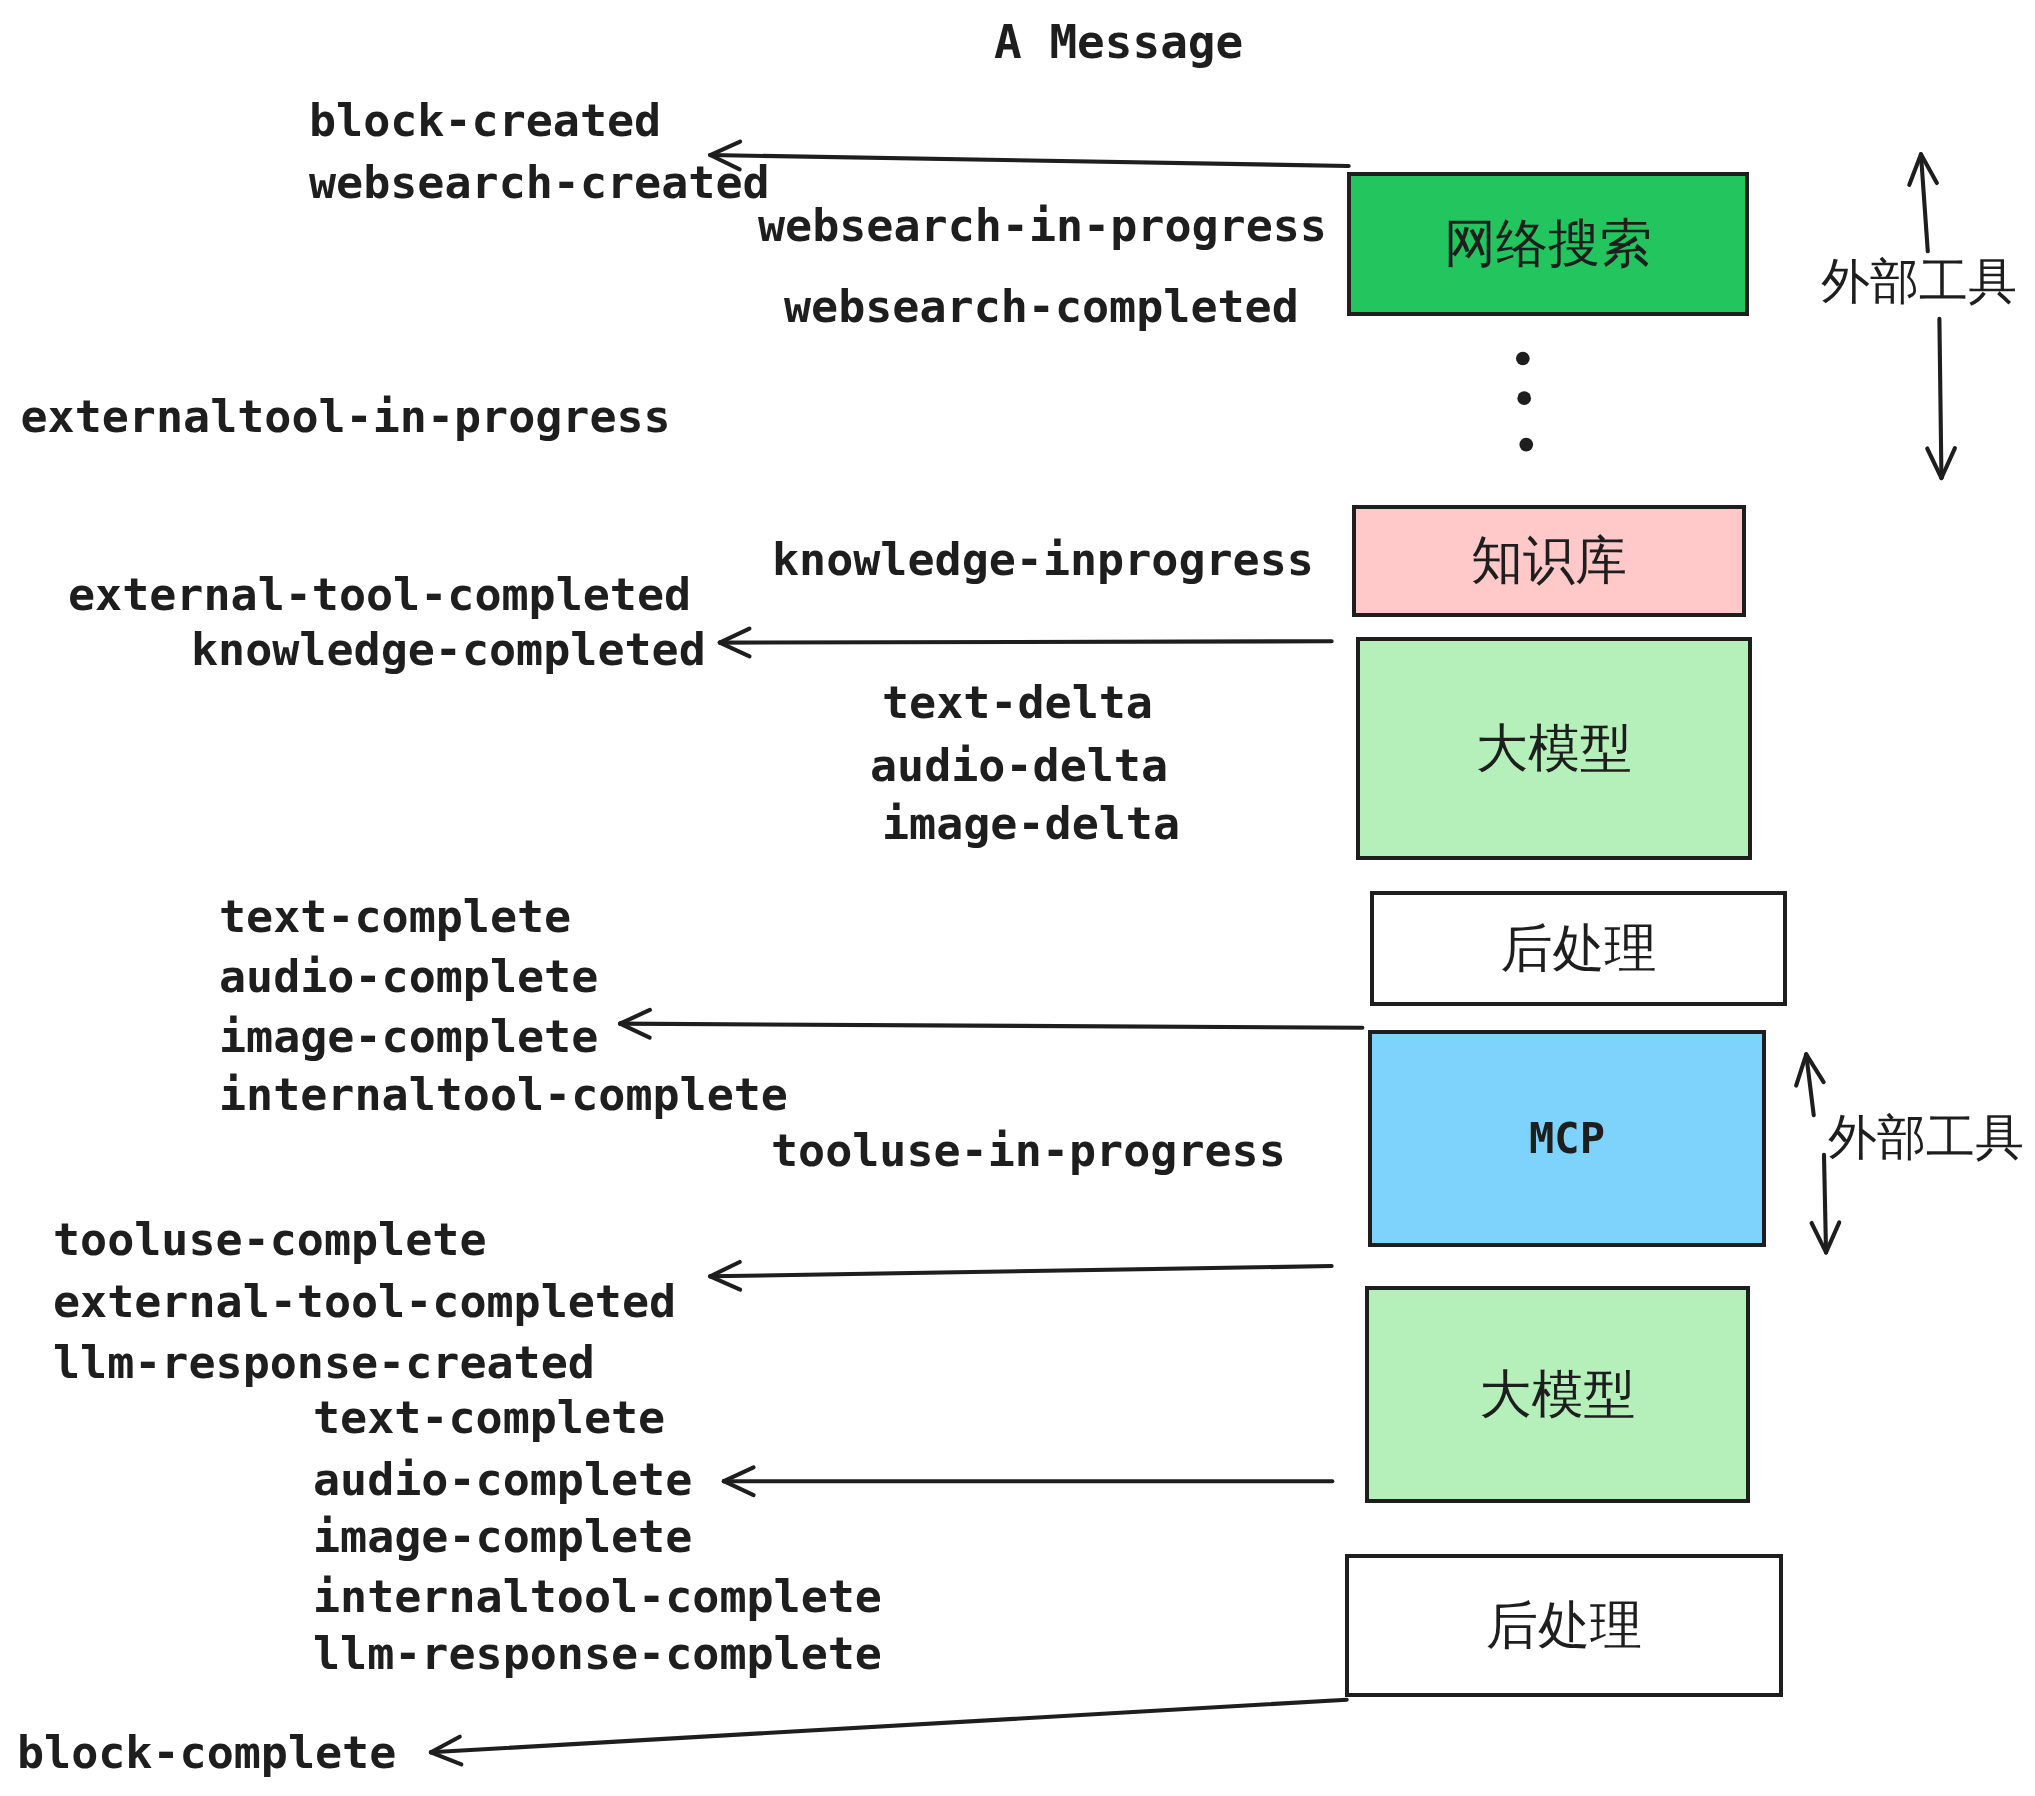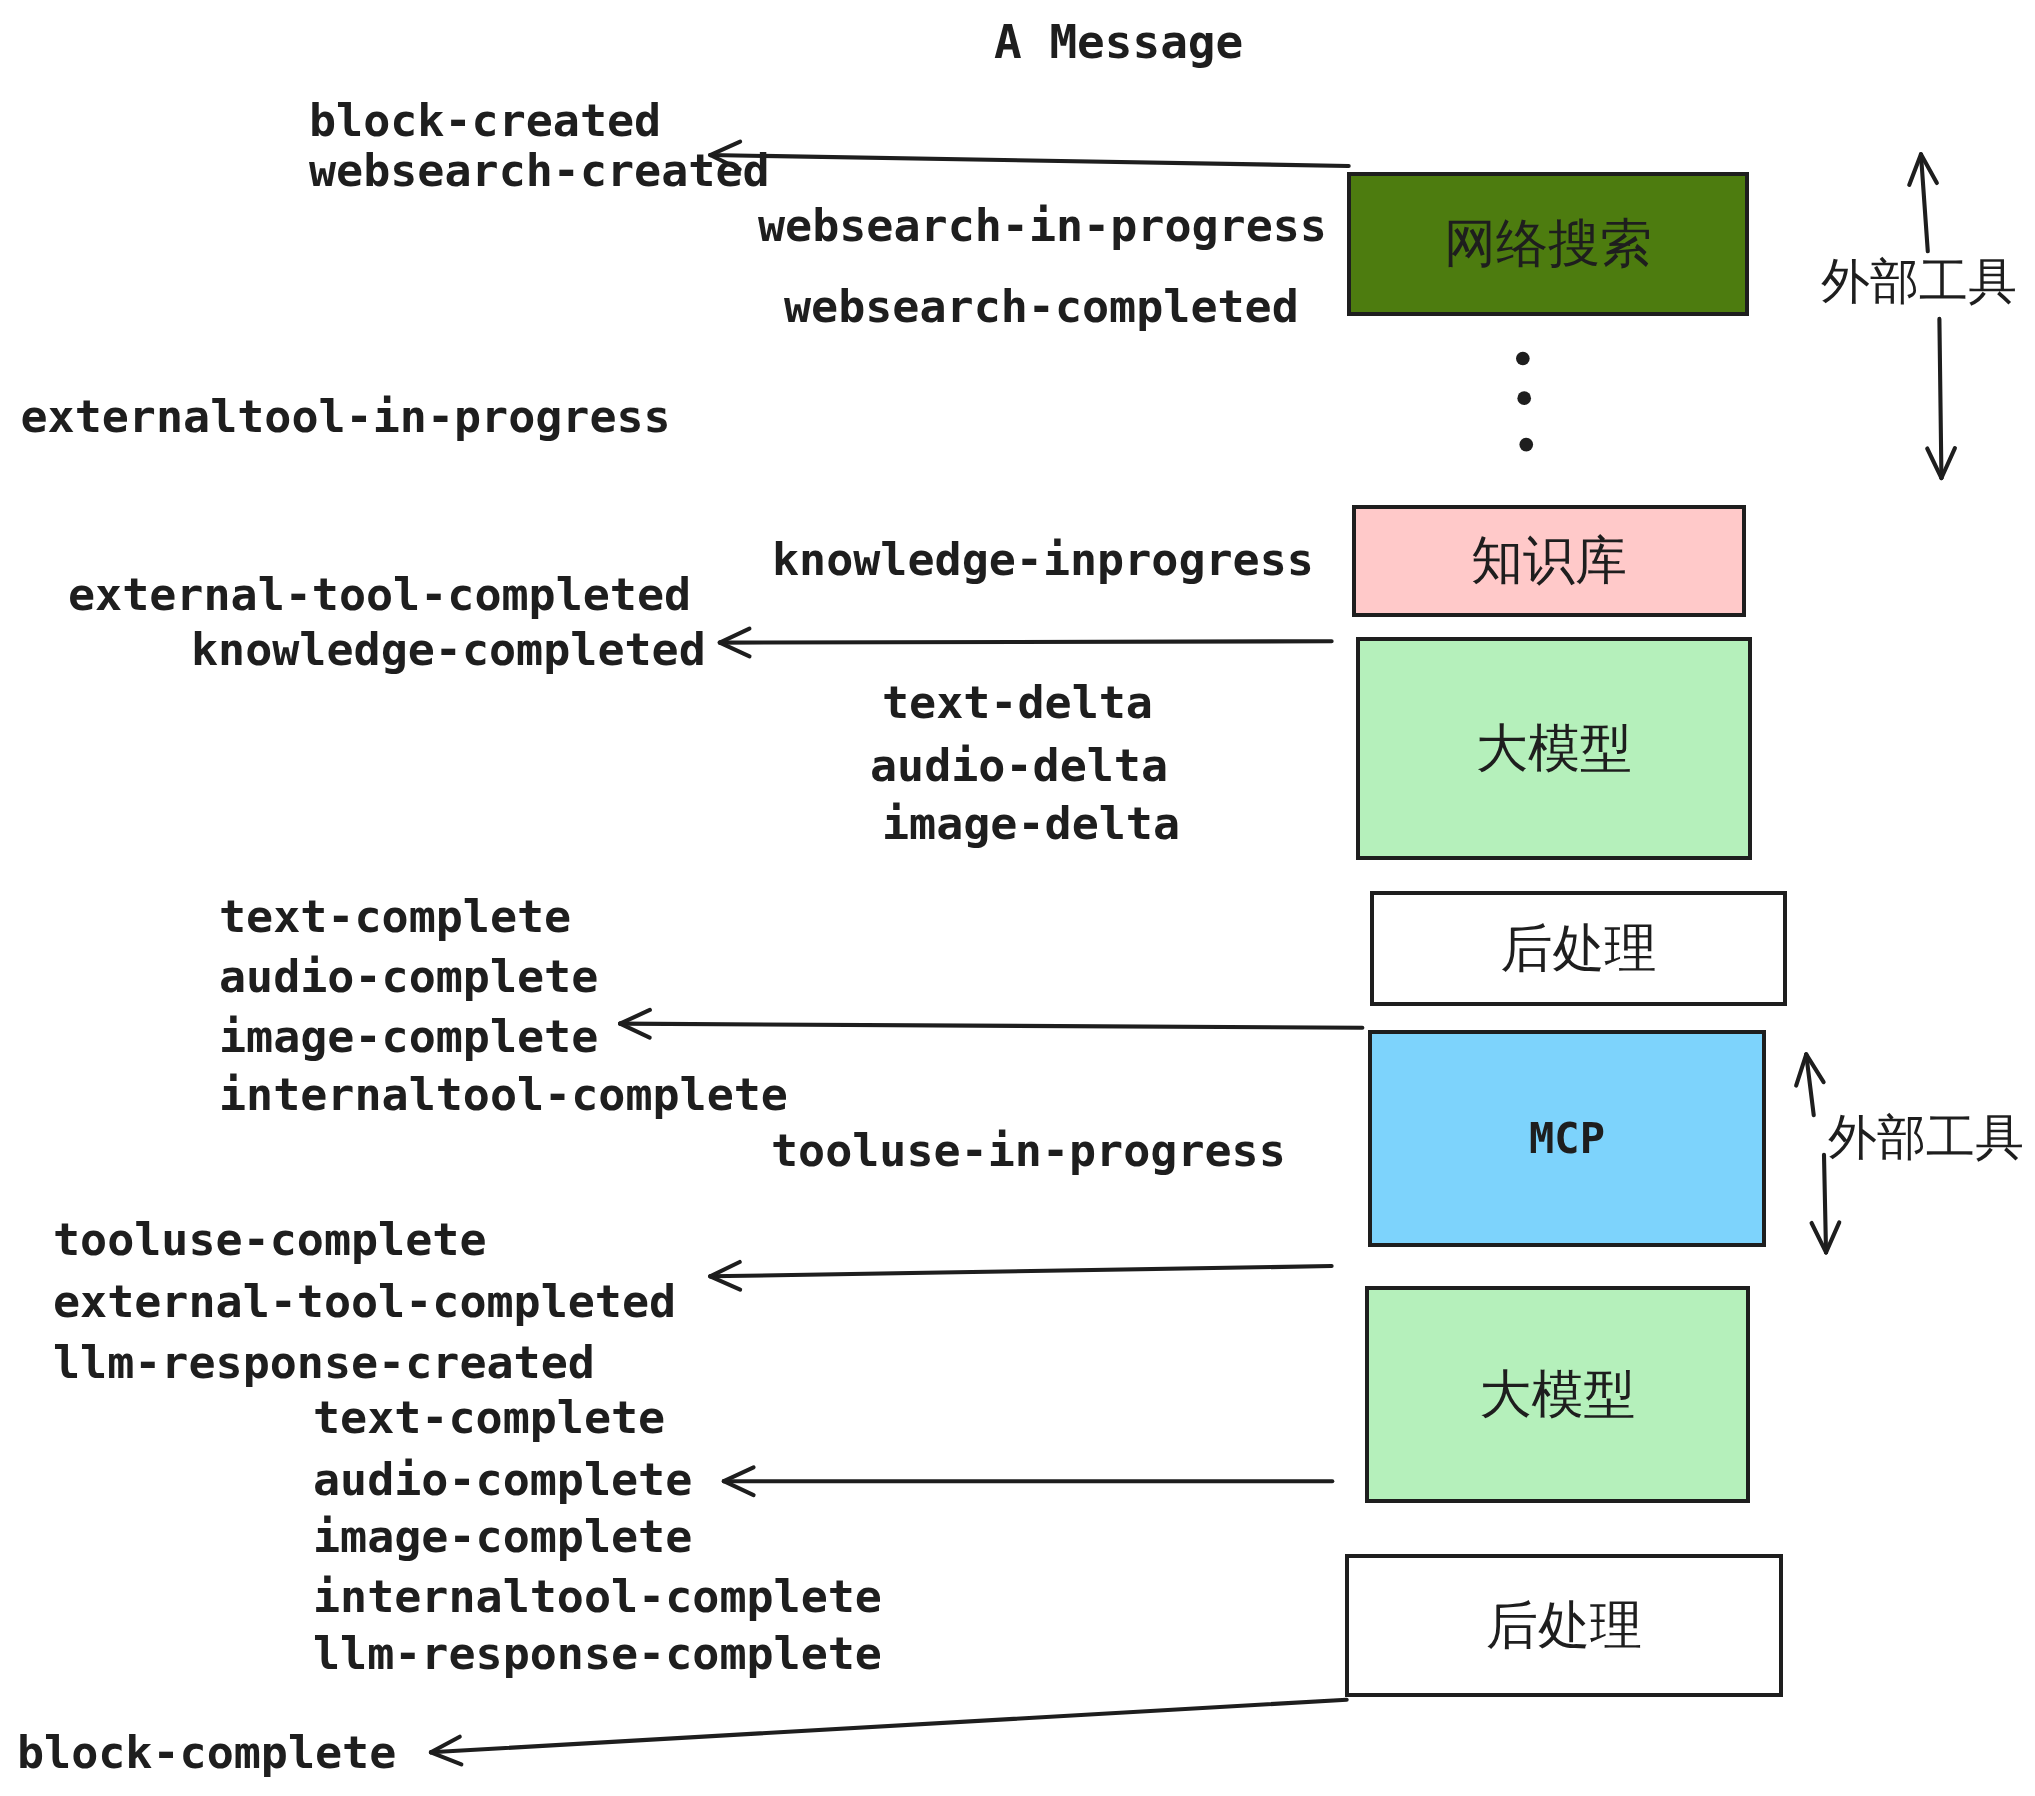--- a/index.html
+++ b/index.html
@@ -122,21 +122,21 @@
         <line x1="2671" y1="1691" x2="2674" y2="1834" stroke="#1e1e1e" stroke-width="6" stroke-linecap="round"></line>
         <line x1="2674" y1="1834" x2="2693.3687691439354" y2="1790.0813162555053" stroke="#1e1e1e" stroke-width="6" stroke-linecap="round"></line>
         <line x1="2674" y1="1834" x2="2652.8063411890307" y2="1790.9322762825313" stroke="#1e1e1e" stroke-width="6" stroke-linecap="round"></line>
       </g>
       <circle cx="2230" cy="525" r="10" fill="#1e1e1e"></circle>
       <circle cx="2232" cy="583" r="10" fill="#1e1e1e"></circle>
       <circle cx="2235" cy="651" r="10" fill="#1e1e1e"></circle>
     </svg>
   <div class="diagram-title" style="left: 994px; top: 42px;">A Message</div>
   <div id="boxes-layer">
-      <div class="node-box" style="left: 1347px; top: 172px; width: 402px; height: 144px; background: #4d7c0f;">
+      <div class="node-box" style="left: 1347px; top: 172px; width: 402px; height: 144px; background: #22c55e;">
         <span class="node-label-cjk">网络搜索</span>
       </div>
       <div class="node-box" style="left: 1352px; top: 505px; width: 394px; height: 112px; background: rgb(255, 201, 201);">
         <span class="node-label-cjk">知识库</span>
       </div>
       <div class="node-box" style="left: 1356px; top: 637px; width: 396px; height: 223px; background: rgb(181, 240, 187);">
         <span class="node-label-cjk">大模型</span>
       </div>
       <div class="node-box" style="left: 1370px; top: 891px; width: 417px; height: 115px; background: rgb(255, 255, 255);">
         <span class="node-label-cjk">后处理</span>
@@ -146,21 +146,21 @@
       </div>
       <div class="node-box" style="left: 1365px; top: 1286px; width: 385px; height: 217px; background: rgb(181, 240, 187);">
         <span class="node-label-cjk">大模型</span>
       </div>
       <div class="node-box" style="left: 1345px; top: 1554px; width: 438px; height: 143px; background: rgb(255, 255, 255);">
         <span class="node-label-cjk">后处理</span>
       </div>
     </div>
   <div id="events-layer">
       <div class="event-label" style="left: 309px; top: 121px;">block-created</div>
-      <div class="event-label" style="left: 309px; top: 171px;">websearch-created</div>
+      <div class="event-label" style="left: 309px; top: 183px;">websearch-created</div>
       <div class="event-label" style="left: 758px; top: 226px;">websearch-in-progress</div>
       <div class="event-label" style="left: 784px; top: 307px;">websearch-completed</div>
       <div class="event-label" style="left: 20.5px; top: 417px;">externaltool-in-progress</div>
       <div class="event-label" style="left: 772px; top: 560px;">knowledge-inprogress</div>
       <div class="event-label" style="left: 68px; top: 595px;">external-tool-completed</div>
       <div class="event-label" style="left: 191px; top: 650px; text-align: center;">knowledge-completed</div>
       <div class="event-label" style="left: 882px; top: 703px;">text-delta</div>
       <div class="event-label" style="left: 870px; top: 766px;">audio-delta</div>
       <div class="event-label" style="left: 882px; top: 824px;">image-delta</div>
       <div class="event-label" style="left: 219px; top: 917px;">text-complete</div>

